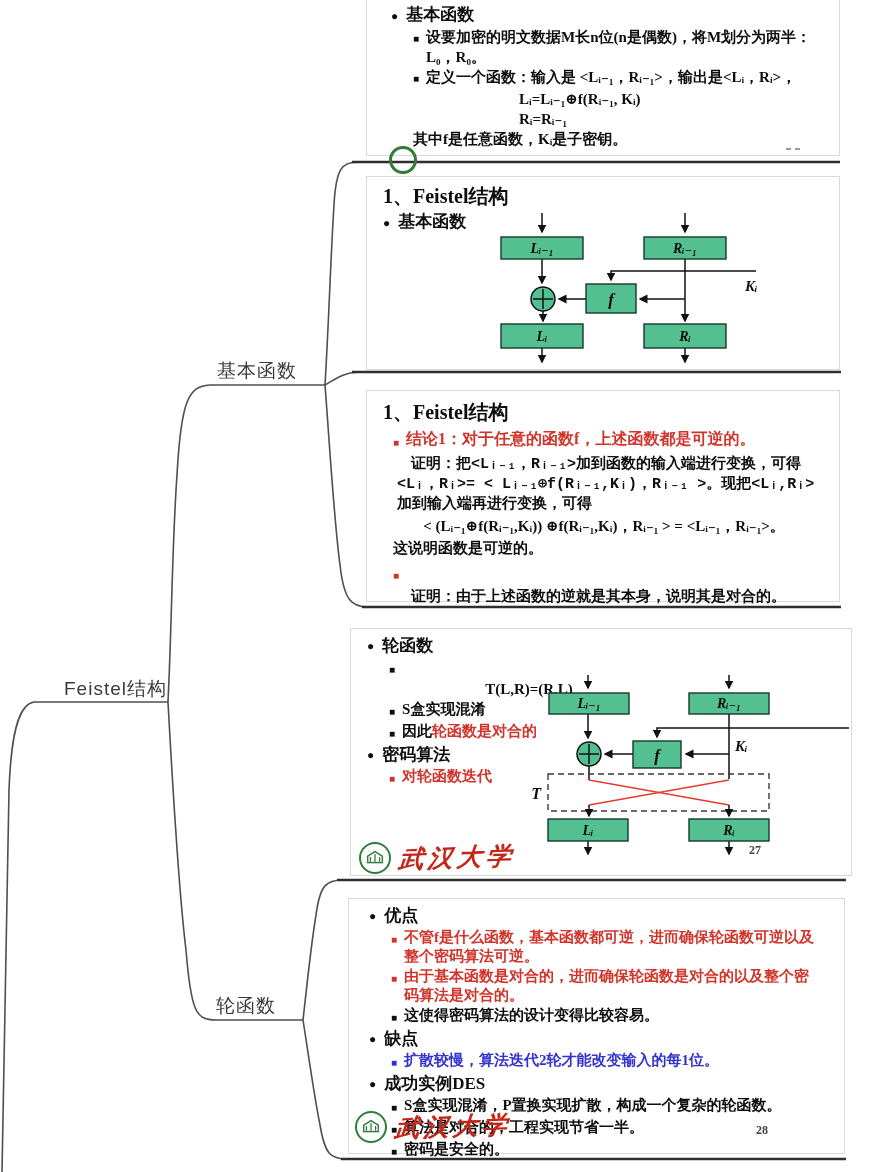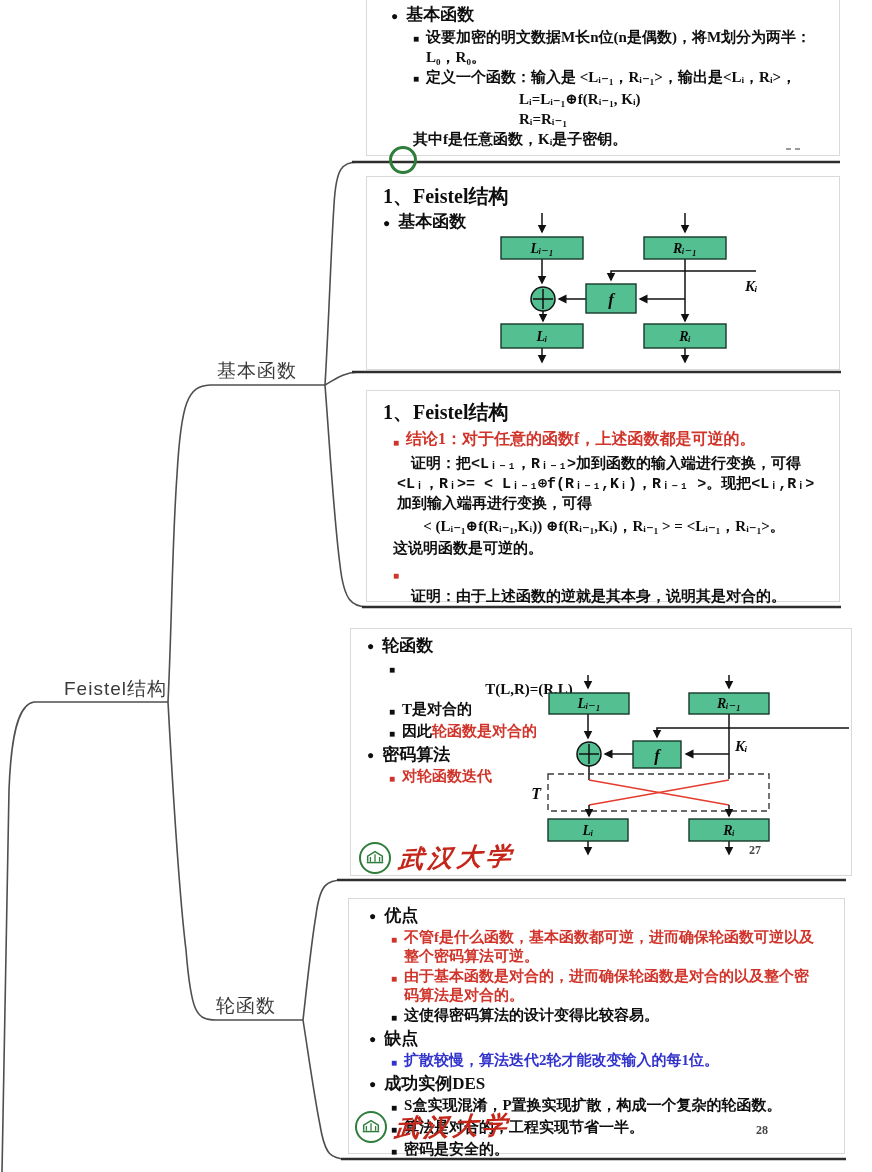--- a/index.html
+++ b/index.html
@@ -182,21 +182,21 @@
       <div class="row h1row">
         <span class="mk dot">●</span>
         <span>轮函数</span>
       </div>
       <div class="row b2row">
         <span class="mk sqm">■</span>
       </div>
       <div class="formula">T(L,R)=(R,L)</div>
       <div class="row b2row">
         <span class="mk sqm">■</span>
-        <span>T是对合的</span>
+        <span>S盒实现混淆</span>
       </div>
       <div class="row b2row">
         <span class="mk sqm">■</span>
         <span><span>因此</span><span class="red">轮函数是对合的</span></span>
       </div>
       <div class="row h1row">
         <span class="mk dot">●</span>
         <span>密码算法</span>
       </div>
       <div class="row b2row red">

